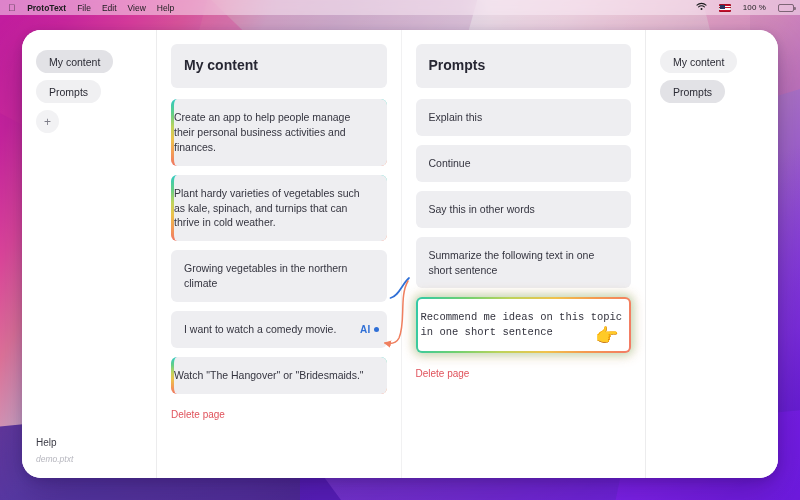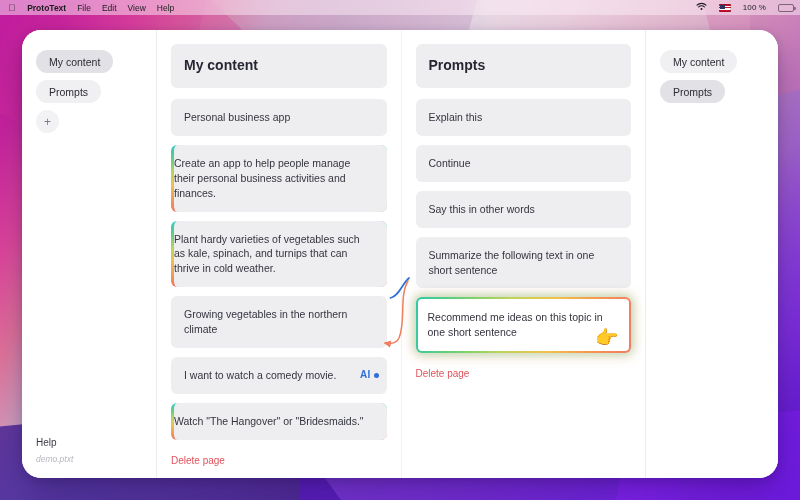--- a/index.html
+++ b/index.html
@@ -202,21 +202,22 @@
   
   .card.selected {
     background: #ffffff;
     border: 2px solid transparent;
     background-image:
       linear-gradient(#ffffff, #ffffff),
       linear-gradient(100deg, #2fc9a8 0%, #6fd070 22%, #bed35a 42%, #f0c24c 62%, #f5994f 80%, #f37a66 100%);
     background-origin: border-box;
     background-clip: padding-box, border-box;
     box-shadow: 0 0 9px 2px rgba(115,210,140,.42), 0 0 12px 3px rgba(243,140,90,.30);
-    padding: 11px 10px;
+    padding: 11px 3px;
+    font-family: Liberation Mono, monospace;
   }
 
   .hand-cursor {
     position: absolute;
     right: 10px; bottom: 4px;
     font-size: 19px;
     color: #f5a63c;
     line-height: 1;
     pointer-events: none;
     text-shadow: 0 0 1px rgba(255,255,255,.9);
@@ -302,21 +303,20 @@
       <div class="help-link">Help</div>
       <div class="file-name">demo.ptxt</div>
     </div>
   </div>
 
   <div class="columns">
 
     <div class="column">
       <div class="card header-card">My content</div>
 
-      <div class="card">Personal business app</div>
       <div class="card ai-card">Create an app to help people manage their personal business activities and finances.</div>
       <div class="card ai-card">Plant hardy varieties of vegetables such as kale, spinach, and turnips that can thrive in cold weather.</div>
       <div class="card">Growing vegetables in the northern climate</div>
 
       <div class="card">
         <span>I want to watch a comedy movie.</span>
         <span class="ai-badge">
           <span>AI</span>
           <span class="ai-dot"></span>
         </span>

